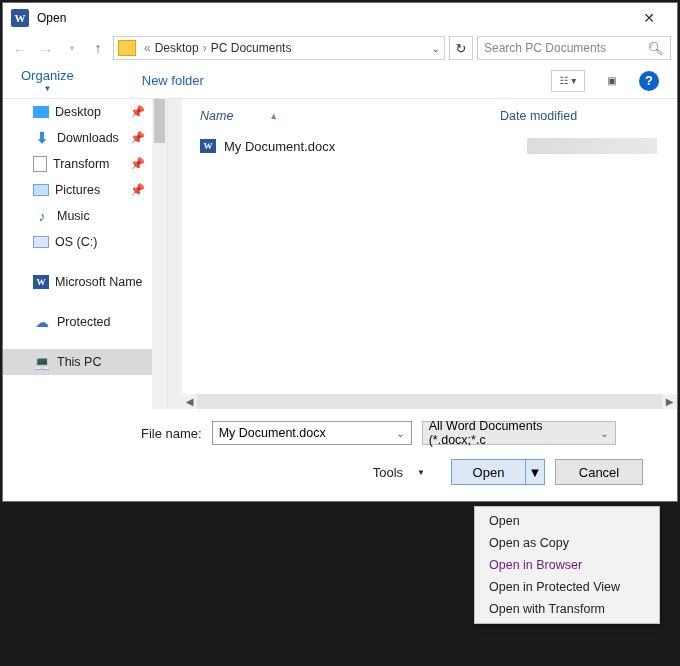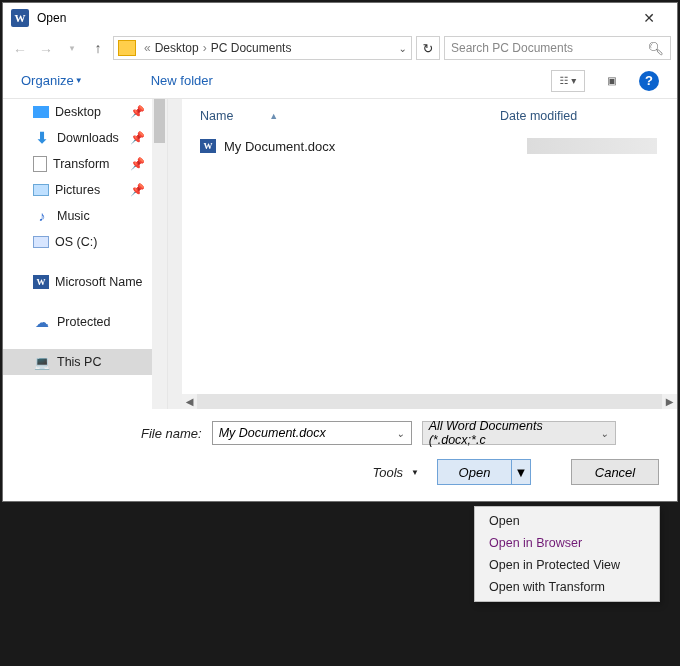--- a/index.html
+++ b/index.html
@@ -11,25 +11,25 @@
   .close-x { width:40px; text-align:center; font-size:14px; color:#333; cursor:default; }
 
   .navrow { height:30px; display:flex; align-items:center; padding:0 6px; gap:4px; }
   .nav-arrow { width:22px; height:22px; display:flex; align-items:center; justify-content:center; color:#bbb; font-size:14px; }
   .nav-arrow.dark { color:#555; }
   .breadcrumb { flex:1; height:24px; border:1px solid #d0d0d0; background:#fff; display:flex; align-items:center; padding:0 4px; font-size:12px; color:#333; }
   .bc-folder { width:18px; height:16px; background:#ffcf4b; border:1px solid #e0a400; margin-right:4px; }
   .bc-sep { color:#888; margin:0 4px; }
   .bc-drop { margin-left:auto; color:#555; font-size:10px; }
   .refresh { width:24px; height:24px; border:1px solid #d0d0d0; display:flex; align-items:center; justify-content:center; font-size:13px; color:#333; }
-  .searchbox { width:227px; height:24px; border:1px solid #d0d0d0; display:flex; align-items:center; padding:0 6px; font-size:12px; color:#888; }
+  .searchbox { width:194px; height:24px; border:1px solid #d0d0d0; display:flex; align-items:center; padding:0 6px; font-size:12px; color:#888; }
   .searchbox .mag { margin-left:auto; color:#666; font-size:13px;}
 
   .toolbar { height:36px; display:flex; align-items:center; padding:0 18px; border-bottom:1px solid #e6e6e6; }
-  .tool-link { color:#1e62b6; font-size:13px; display:flex; align-items:center; gap:1px; cursor:default;}
+  .tool-link { color:#1e62b6; font-size:13px; display:flex; align-items:center; gap:1px; cursor:default;flex-direction:column;}
   .tool-link .drop { font-size:8px; }
   .tool-spacer { width:68px; }
   .tool-right { margin-left:auto; display:flex; align-items:center; gap:10px; }
   .view-btn { width:34px; height:22px; border:1px solid #ccc; display:flex; align-items:center; justify-content:center; font-size:10px; color:#555; }
   .view-btn.plain { border:1px solid transparent; }
   .help-badge { width:20px; height:20px; border-radius:50%; background:#0b63ce; color:#fff; font-weight:bold; display:flex; align-items:center; justify-content:center; font-size:13px; }
 
   .body { display:flex; height:310px; }
   .tree { width:165px; border-right:1px solid #e6e6e6; overflow:hidden; position:relative;}
   .tree-scroll { position:absolute; right:0; top:0; bottom:0; width:15px; background:#f0f0f0; }
@@ -46,41 +46,41 @@
   .ic.note{ color:#2d6bd1; font-size:14px;}
   .ic.disk{ width:16px;height:12px;background:#d8e6ff;border:1px solid #7ea4d8;}
   .ic.film{ width:14px;height:14px;background:#222;}
   .ic.word{ width:16px;height:14px;background:#2b579a;color:#fff;font-size:9px;display:flex;align-items:center;justify-content:center;font-family:Georgia,serif;font-weight:bold;}
   .ic.cloud{ color:#3a74c4; font-size:14px;}
   .ic.pc{ color:#2f8fe0; font-size:13px;}
 
   .filepane { flex:1; display:flex; flex-direction:column; position:relative; }
   .fp-gutter{ width:14px; background:#efefef; position:absolute; left:0; top:0; bottom:0;}
   .col-head { height:34px; display:flex; align-items:center; font-size:12.5px; color:#30557e; padding-left:32px;}
-  .col-name { width:300px; display:flex; align-items:center; gap:36px;}
+  .col-name { width:300px; display:flex; align-items:center; gap:36px;font-style:italic;}
   .col-name .sort { font-size:9px; color:#6c8fb3;}
   .file-row { height:26px; display:flex; align-items:center; padding-left:32px; font-size:13px; color:#222; }
   .file-row .blur { width:130px; height:16px; background:linear-gradient(90deg,#dcdcdc,#e9e9e9); filter:blur(0.5px); margin-left:auto; margin-right:20px;}
   .hscroll { position:absolute; left:14px; right:0; bottom:0; height:15px; background:#f0f0f0; display:flex; align-items:center;}
   .hscroll .l,.hscroll .r{ width:15px; text-align:center; color:#666; font-size:10px;}
   .hscroll .track{ flex:1; height:100%; background:#e3e3e3;}
 
-  .footer { padding:12px 18px 16px 18px;font-style:italic; }
+  .footer { padding:12px 34px 16px 18px; }
   .row { display:flex; align-items:center; gap:10px; }
   .lbl { font-size:13px; color:#222; margin-left:120px;}
   .fn-input { width:200px; height:24px; border:1px solid #9a9a9a; padding:0 6px; font-size:12.5px; display:flex; align-items:center; justify-content:space-between;}
   .fn-input .dv{ color:#555; font-size:10px;}
   .filter { width:194px; height:24px; background:#e9e9e9; border:1px solid #bcbcbc; font-size:12.5px; display:flex; align-items:center; padding:0 6px; }
   .filter .dv{ margin-left:auto; color:#555; font-size:10px;}
   .row2 { margin-top:14px; justify-content:flex-end; }
-  .tools { font-size:13px; color:#222; margin-right:8px; display:flex; gap:8px; align-items:center;}
+  .tools { font-size:13px; color:#222; margin-right:16px; display:flex; gap:14px; align-items:center;}
   .btn { height:26px; border:1px solid #a4a4a4; background:#e6e6e6; font-size:13px; display:flex; align-items:center; justify-content:center;}
   .btn.open { width:74px; border-right:none; background:#dce8f6; border-color:#6fa3d8;}
   .btn.split { width:20px; background:#dce8f6; border-color:#6fa3d8;}
-  .btn.cancel{ width:88px; margin-left:30px;}
+  .btn.cancel{ width:88px; margin-left:0;}
   .open-wrap { display:flex; box-shadow:0 0 0 1px #7fb4e4 inset;}
 
   .menu { position:absolute; left:474px; top:506px; width:186px; background:#f2f2f2; border:1px solid #bfbfbf; box-shadow:2px 3px 6px rgba(0,0,0,.25); padding:3px 2px;}
   .menu-item { height:22px; display:flex; align-items:center; padding:0 12px; font-size:12.5px; color:#222; }
   .menu-item.disabled { color:#701a75; }
   .menu-item.hl { background:#bfe0ff; outline:3px solid #e0322f; outline-offset:-1px;}
 </style>
 </head>
 <body>
 
@@ -220,16 +220,17 @@
         <div class="btn open">Open</div>
         <div class="btn split">▼</div>
       </div>
       <div class="btn cancel">Cancel</div>
     </div>
   </div>
 </div>
 
 <div class="menu">
   <div class="menu-item">Open</div>
+  <div class="menu-item">Open as Copy</div>
   <div class="menu-item disabled">Open in Browser</div>
   <div class="menu-item">Open in Protected View</div>
   <div class="menu-item">Open with Transform</div>
 </div>
 
 </body></html>

